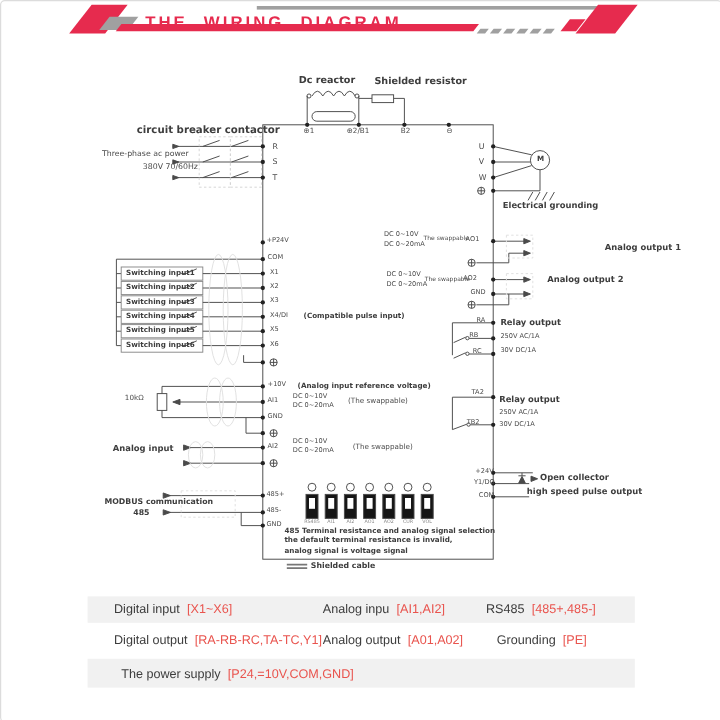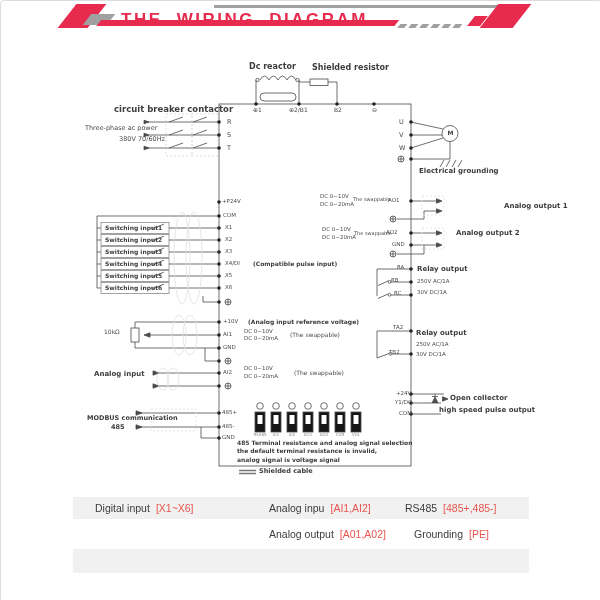--- a/index.html
+++ b/index.html
@@ -3,21 +3,21 @@
 <meta charset="utf-8">
 <style>
   html,body{margin:0;padding:0;background:#fff;}
   .page{position:relative;width:600px;height:600px;background:#fff;border:1px solid #dcdcdc;border-radius:4px;
         font-family:"Liberation Sans","DejaVu Sans",sans-serif;overflow:hidden;}
   
   .deco{position:absolute;}
   .sk{transform:skewX(-38deg);}
   .red{background:#e62b4e;}
   .gray{background:#a0a0a0;}
-  .title{position:absolute;left:120px;top:9px;font-size:17px;font-weight:bold;color:#e62b4e;
+  .title{position:absolute;left:120px;top:9px;font-size:14px;font-weight:bold;color:#e62b4e;
          letter-spacing:2.5px;word-spacing:7px;white-space:nowrap;}
   
   .lbl{position:absolute;font-family:"DejaVu Sans",sans-serif;font-size:6.5px;color:#4a4a4a;
        line-height:1;white-space:nowrap;}
   .b{font-weight:bold;color:#3d3d3d;}
   .s5{font-size:5px;}
   .s55{font-size:5.5px;}
   .s6{font-size:6px;}
   .s7{font-size:7px;}
   .s8{font-size:8px;}
@@ -353,20 +353,26 @@
 
   <div class="cell" style="left:94px;top:501px;">
     <span>Digital input</span><span class="val">[X1~X6]</span>
   </div>
   <div class="cell" style="left:268px;top:501px;">
     <span>Analog inpu</span><span class="val">[AI1,AI2]</span>
   </div>
   <div class="cell" style="left:404px;top:501px;">
     <span>RS485</span><span class="val">[485+,485-]</span>
   </div>
+  <div class="cell" style="left:94px;top:527px;">
+    <span>Digital output</span><span class="val">[RA-RB-RC,TA-TC,Y1]</span>
+  </div>
   <div class="cell" style="left:268px;top:527px;">
     <span>Analog output</span><span class="val">[A01,A02]</span>
   </div>
   <div class="cell" style="left:413px;top:527px;">
     <span>Grounding</span><span class="val">[PE]</span>
   </div>
+  <div class="cell" style="left:100px;top:555px;">
+    <span>The power supply</span><span class="val">[P24,=10V,COM,GND]</span>
+  </div>
 
 </div>
 
 </body></html>

